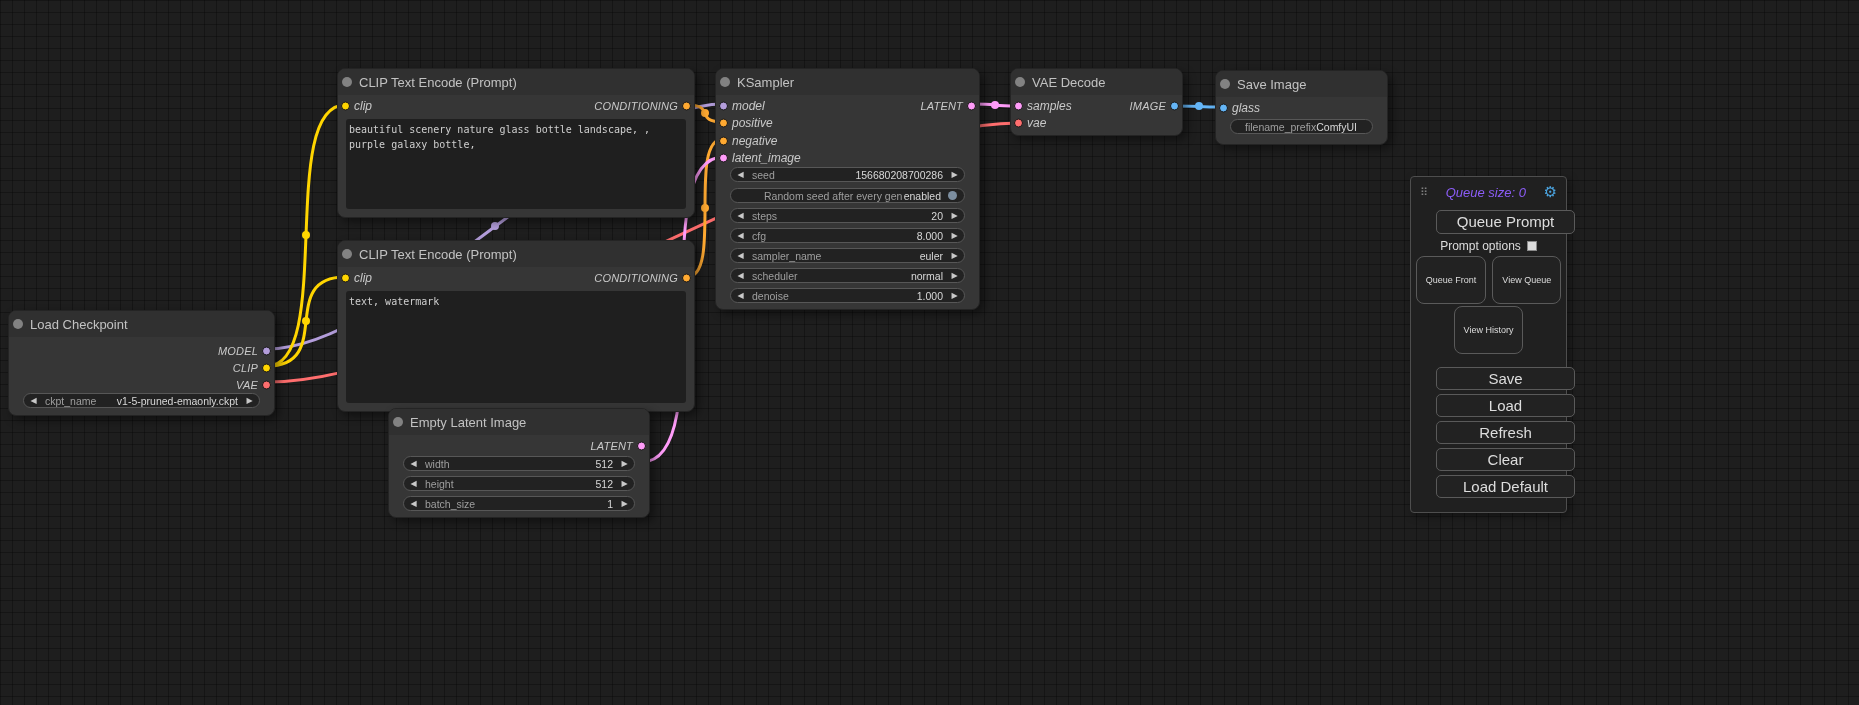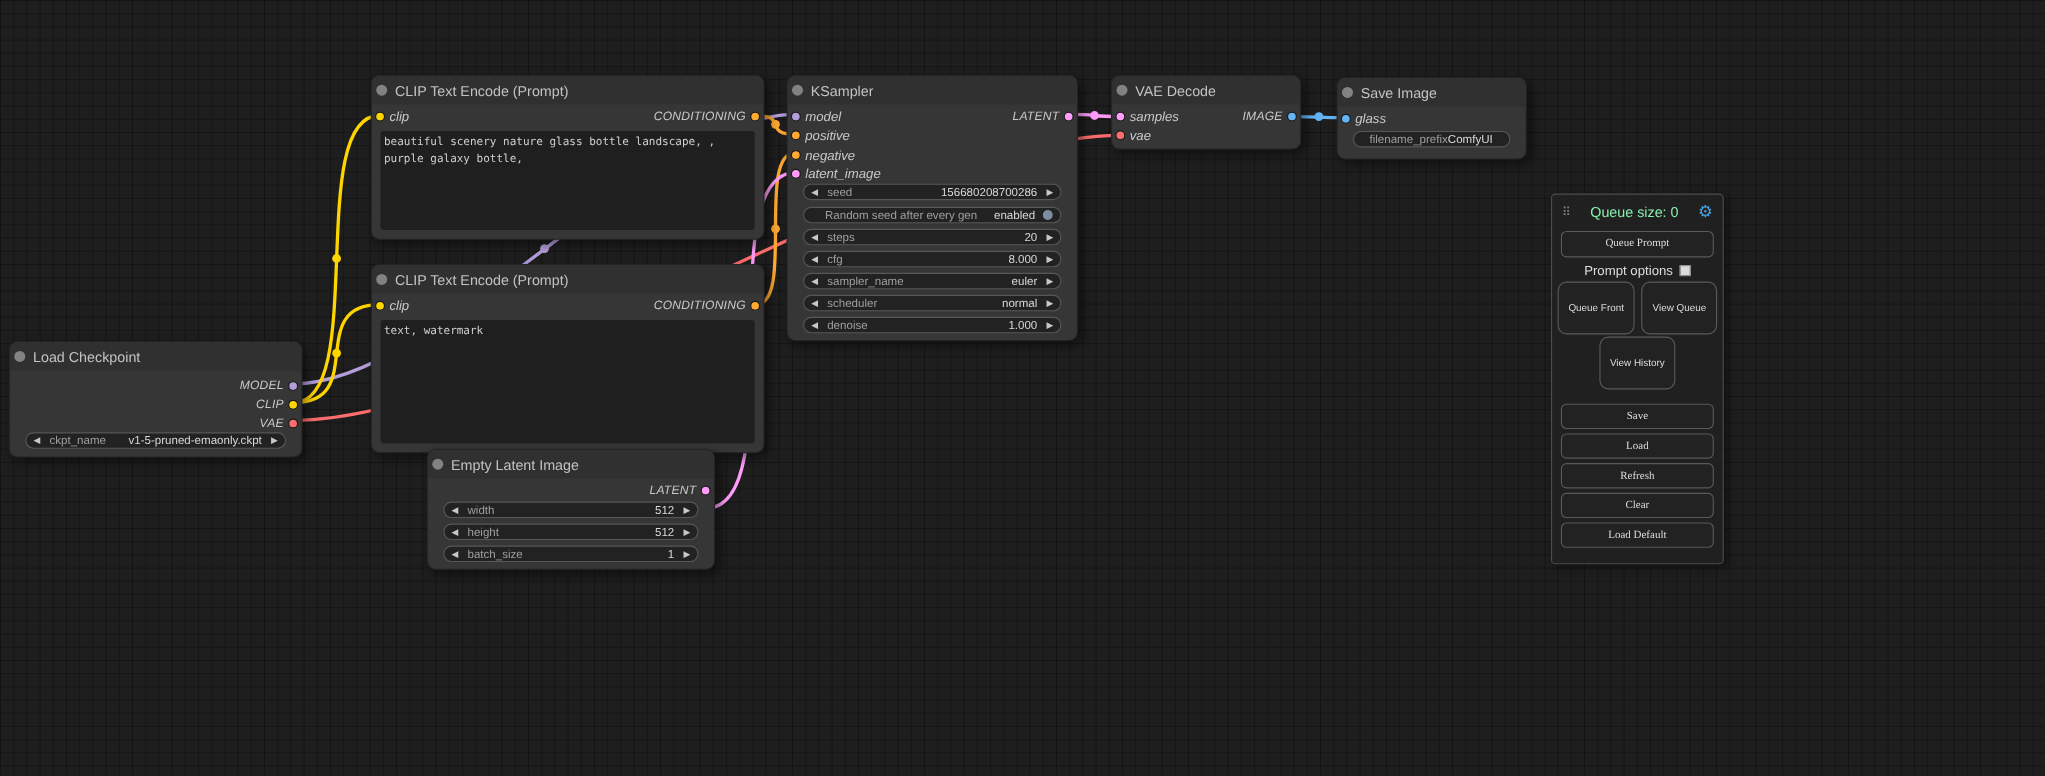--- a/index.html
+++ b/index.html
@@ -44,21 +44,21 @@
   .pdot.in{left:3px;} .pdot.out{right:3px;}
 
   .widget{
     position:absolute;left:14px;right:14px;height:15px;box-sizing:border-box;
     background:#222;border:1px solid #575757;border-radius:8px;
     display:flex;align-items:center;padding:0 5px;
     font-size:10.5px;color:#ddd;white-space:nowrap;
   }
   .warrow{font-size:8px;color:#c8c8c8;width:9px;text-align:center;line-height:1;flex:0 0 auto;}
   .wname{margin-left:7px;color:#9f9f9f;}
-  .wname.indent{margin-left:14px;text-align:right;}
+  .wname.indent{margin-left:28px;text-align:right;}
   .wvalue{margin-left:auto;margin-right:7px;color:#d8d8d8;}
   .widget.no-arrows .wname{margin-left:9px;}
   .widget.no-arrows .wvalue{margin-right:12px;}
   .toggle-knob{width:9px;height:9px;border-radius:50%;background:#7c8ea0;margin-right:2px;flex:0 0 auto;}
 
   textarea.prompt-box{
     position:absolute;left:8px;right:8px;top:50px;bottom:8px;
     background:#1f1f1f;border:none;border-radius:3px;resize:none;outline:none;
     color:#cfcfcf;font-family:"DejaVu Sans Mono",monospace;font-size:10px;line-height:1.45;
     padding:4px 3px;box-sizing:border-box;
@@ -66,26 +66,26 @@
 
   
   .menu-panel{
     position:absolute;left:1410px;top:176px;width:157px;z-index:3;box-sizing:border-box;
     background:#202020;border:1px solid #4e4e4e;border-radius:4px;
     box-shadow:3px 3px 8px rgba(0,0,0,.4);
     padding:5px 8px 10px;color:#ddd;
   }
   .menu-header{display:flex;align-items:center;justify-content:space-between;padding:1px 1px 5px;font-size:13px;}
   .drag-handle{color:#808080;font-size:11px;cursor:move;}
-  .queue-size{color:#86efac;}
+  .queue-size{color:#8b5cf6;font-style:italic;}
   .gear{color:#4aa3df;font-size:15px;cursor:pointer;}
   .btn-large{
-    display:block;width:100%;height:23px;margin:4px 0;box-sizing:border-box;
+    display:block;width:100%;height:23px;margin:4px 17px;box-sizing:border-box;
     background:#222;border:1px solid #5a5a5a;border-radius:5px;
-    color:#ddd;font-size:10px;font-family:Liberation Serif, serif;text-align:center;line-height:20px;cursor:pointer;
+    color:#ddd;font-size:15px;font-family:Liberation Sans, sans-serif;text-align:center;line-height:20px;cursor:pointer;
   }
   .btn-queue{height:24px;}
   .mt{margin-top:13px;}
   .extra-row{display:flex;align-items:center;justify-content:center;font-size:12px;margin:5px 0 3px;}
   .checkbox{width:10px;height:10px;background:#dcdcdc;border:1px solid #8a8a8a;display:inline-block;margin-left:6px;box-sizing:border-box;}
   .small-row{display:flex;gap:6px;justify-content:center;margin:2px 0;}
   .btn-small{
     background:#222;border:1px solid #5a5a5a;border-radius:8px;
     color:#ddd;font-size:9px;padding:18px 9px;font-family:inherit;cursor:pointer;white-space:nowrap;
   }

